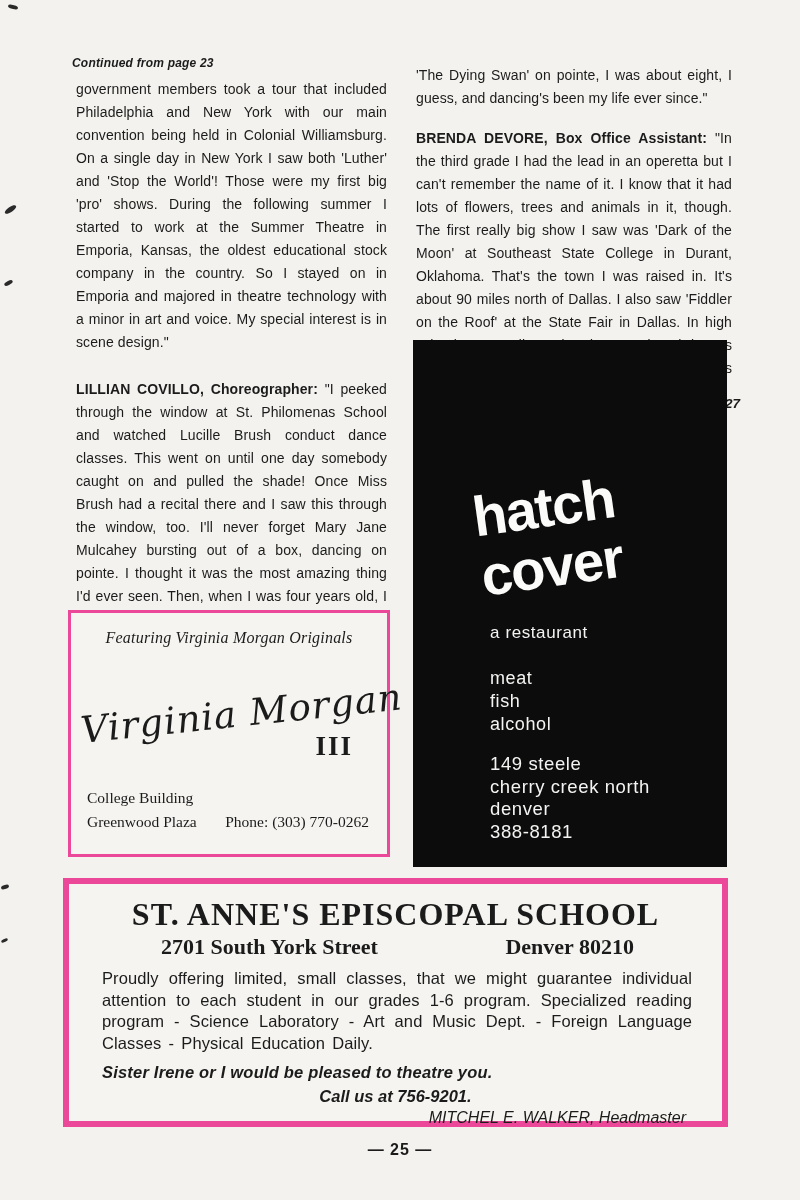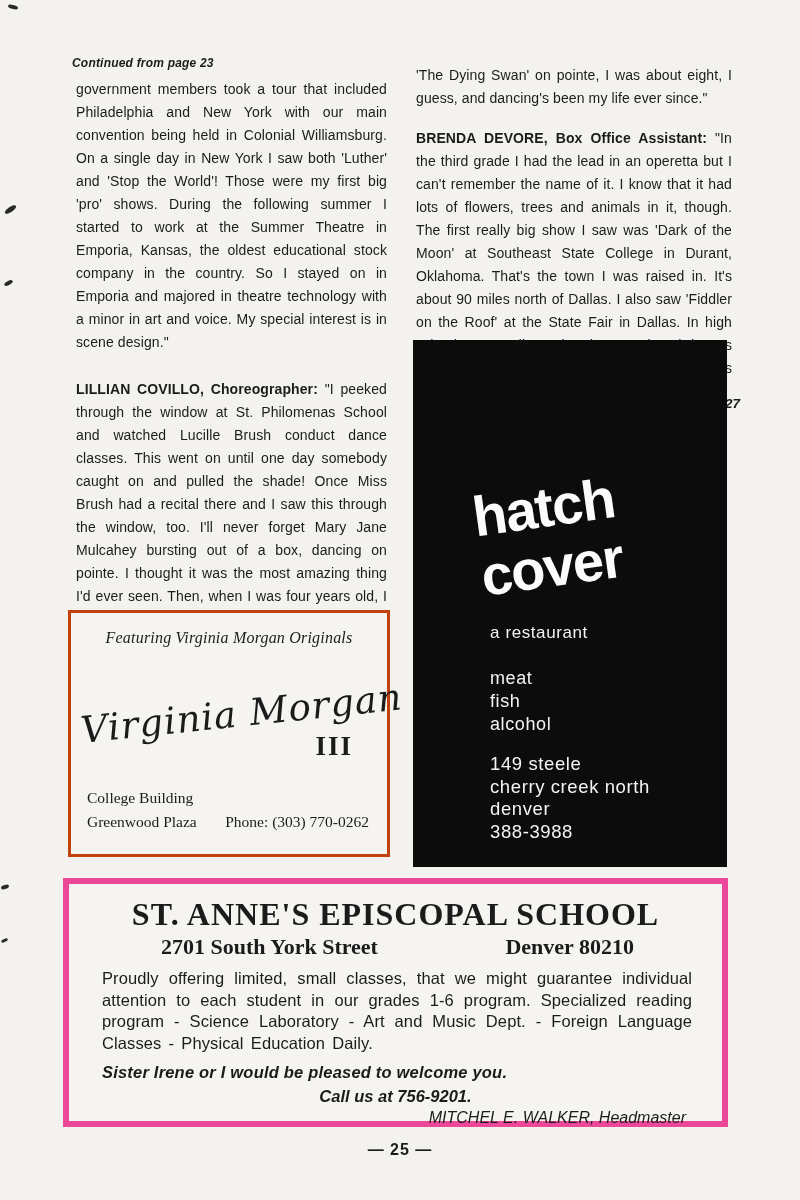--- a/index.html
+++ b/index.html
@@ -50,21 +50,21 @@
     letter-spacing:-1.5px; color:#fbfbfa;
   }
   .ht-line { position:absolute; left:77px; font-size:17px; letter-spacing:0.6px; }
   .ht-restaurant { top:283px; }
   .ht-menu    { top:327px; line-height:23px; font-size:18px; }
   .ht-address { top:413px; line-height:22.5px; font-size:18.5px; }
 
   
   .vm-ad {
     position:absolute; left:68px; top:610px; width:322px; height:247px;
-    border:3px solid #c2410c; box-sizing:border-box; background:#f5f4f0;
+    border:3px solid #ec4899; box-sizing:border-box; background:#f5f4f0;
   }
   .vm-featuring {
     margin-top:16px; text-align:center;
     font-family:"Liberation Serif", serif; font-style:italic;
     font-size:16px; letter-spacing:0.2px;
   }
   .vm-script {
     position:absolute; left:10px; top:96px; width:290px;
     font-family:"DejaVu Serif", serif; font-style:italic;
     font-size:37px; letter-spacing:1px; white-space:nowrap;
@@ -151,21 +151,21 @@
     <div class="ht-line ht-restaurant">a restaurant</div>
     <div class="ht-line ht-menu">
       <div>meat</div>
       <div>fish</div>
       <div>alcohol</div>
     </div>
     <div class="ht-line ht-address">
       <div>149 steele</div>
       <div>cherry creek north</div>
       <div>denver</div>
-      <div>388-3988</div>
+      <div>388-8181</div>
     </div>
   </div>
 
   <div class="vm-ad">
     <div class="vm-featuring">Featuring Virginia Morgan Originals</div>
     <div class="vm-script">Virginia Morgan</div>
     <div class="vm-iii">III</div>
     <div class="vm-contact">
       <div class="vm-addr">
         <div>College Building</div>
@@ -175,20 +175,20 @@
     </div>
   </div>
 
   <div class="sa-ad">
     <div class="sa-title">ST. ANNE'S EPISCOPAL SCHOOL</div>
     <div class="sa-addresses">
       <span>2701 South York Street</span>
       <span>Denver 80210</span>
     </div>
     <div class="sa-body">Proudly offering limited, small classes, that we might guarantee individual attention to each student in our grades 1-6 program. Specialized reading program - Science Laboratory - Art and Music Dept. - Foreign Language Classes - Physical Education Daily.</div>
-    <div class="sa-tagline">Sister Irene or I would be pleased to welcome you.</div>
+    <div class="sa-tagline">Sister Irene or I would be pleased to theatre you.</div>
     <div class="sa-call">Call us at 756-9201.</div>
     <div class="sa-sign">MITCHEL E. WALKER, Headmaster</div>
   </div>
 
   <div class="pagenum">— 25 —</div>
 
 </div>
 
 </body></html>

